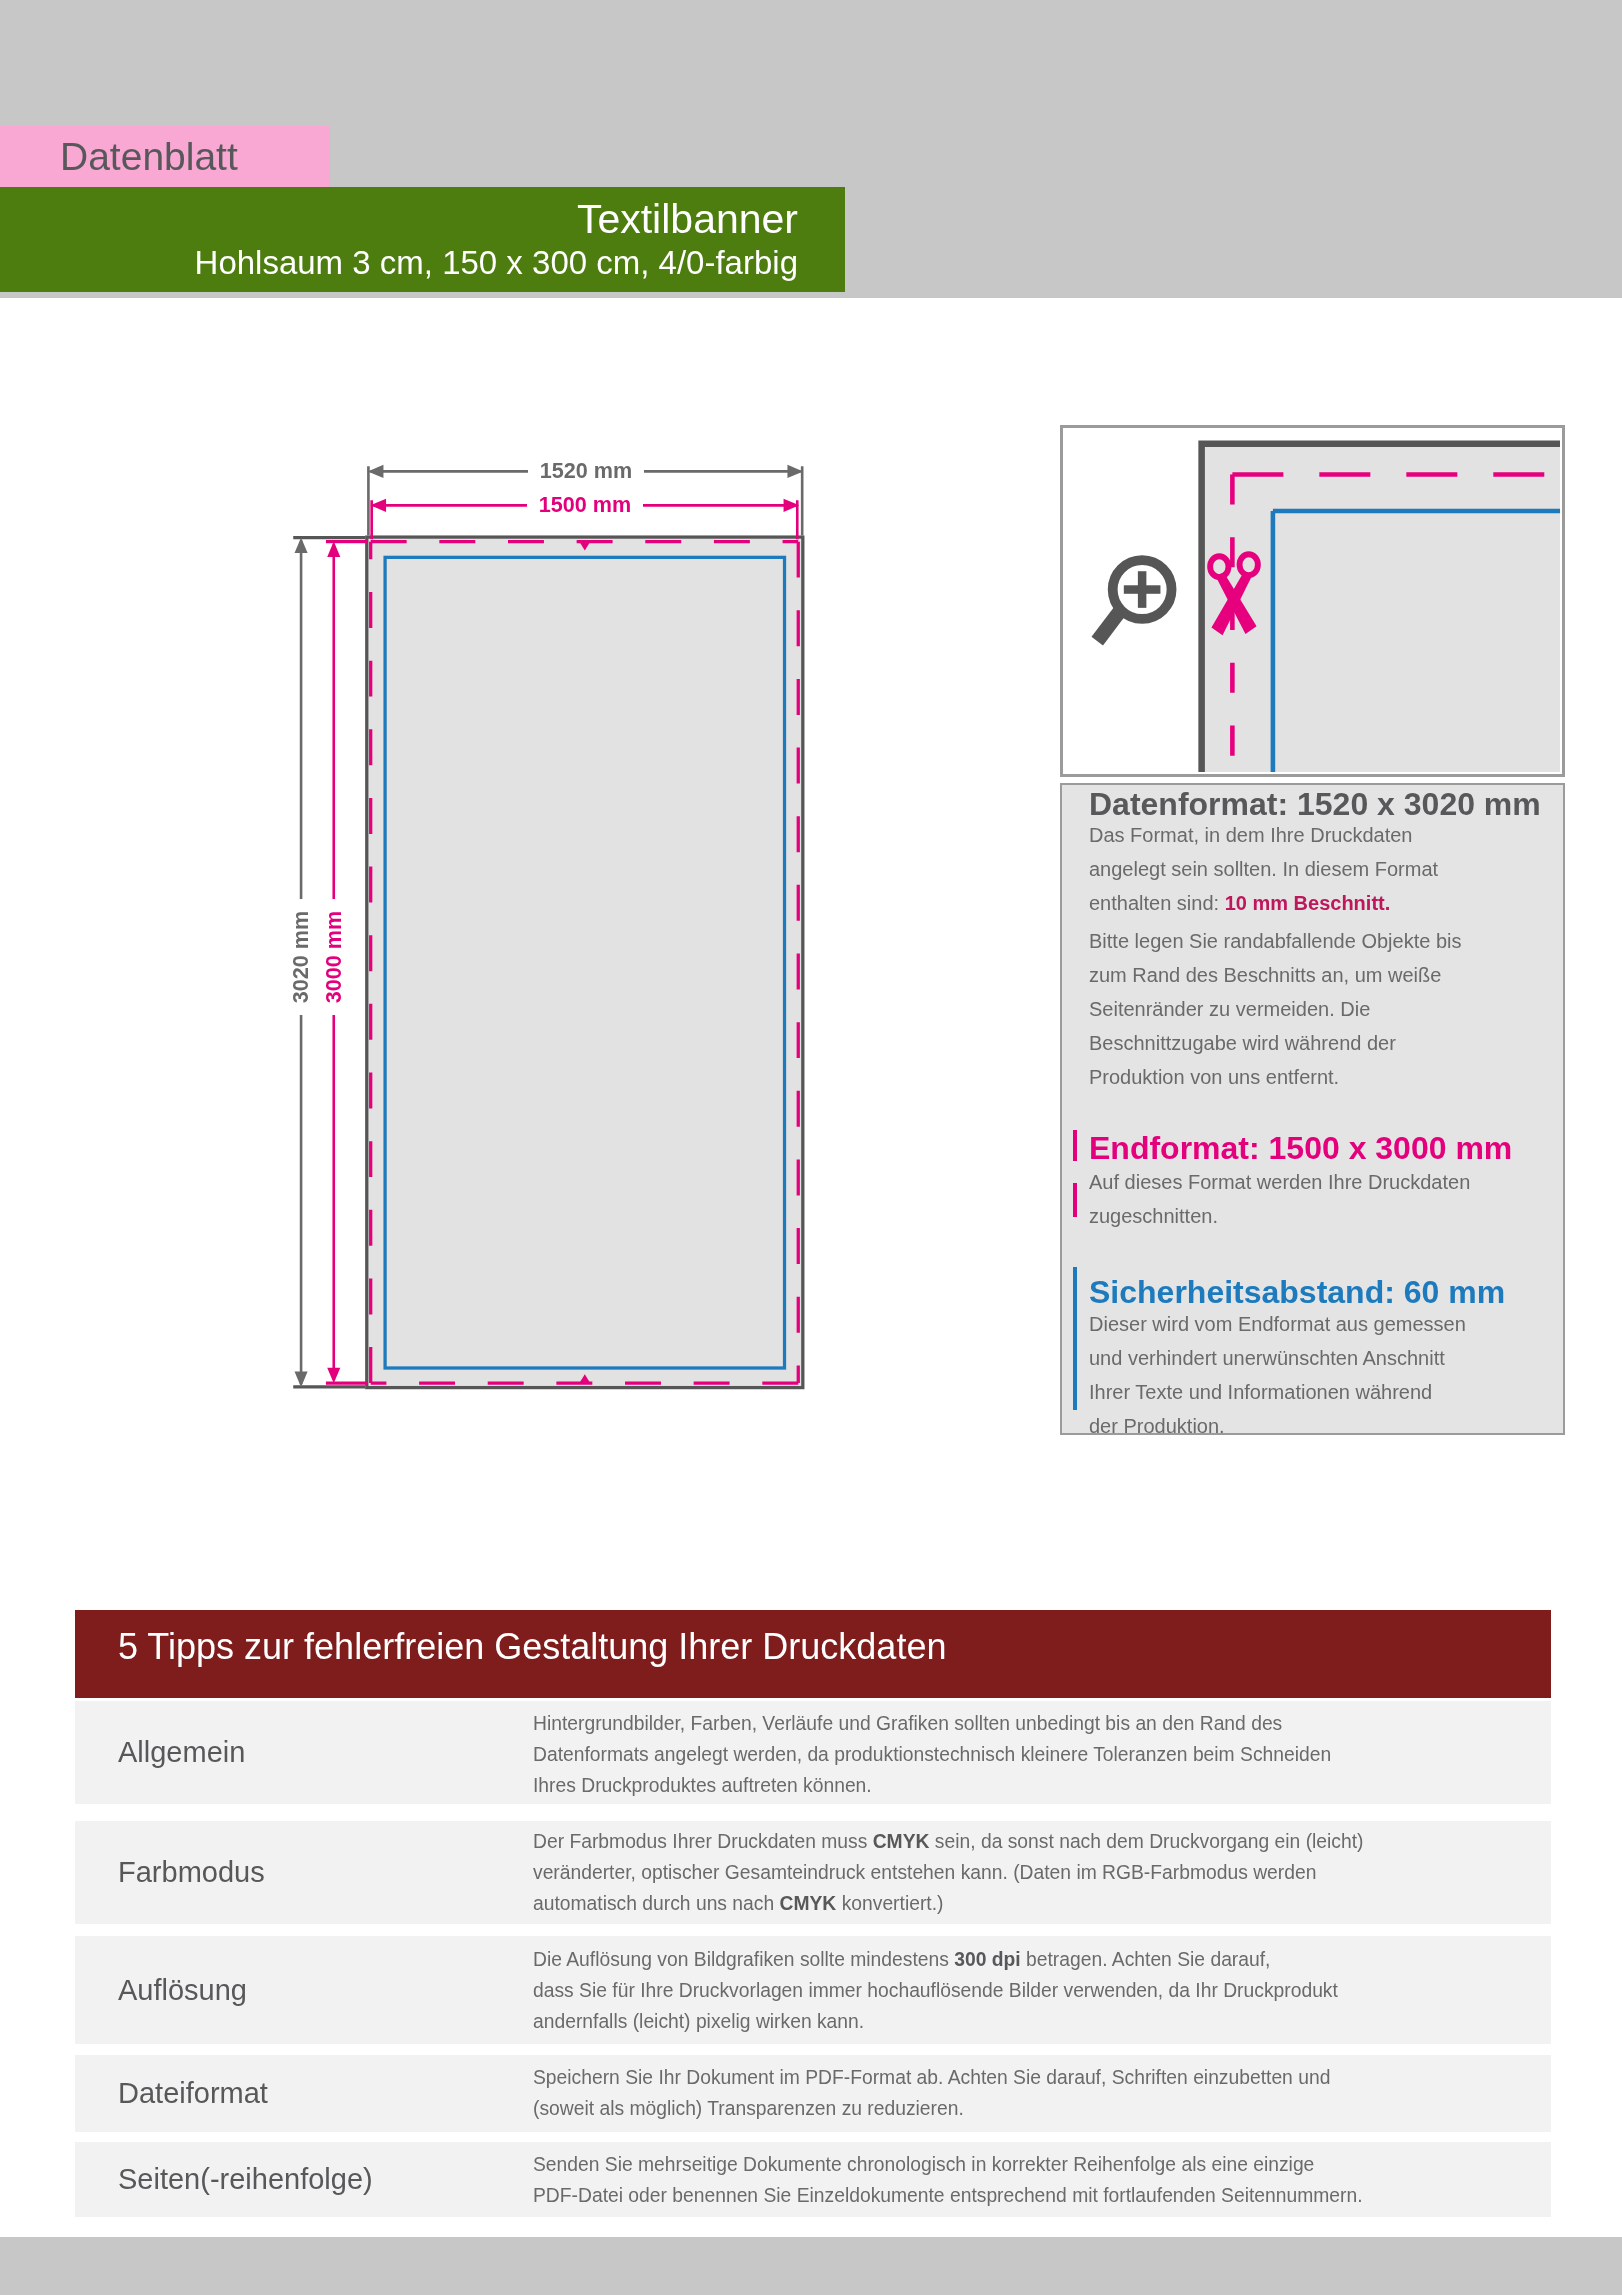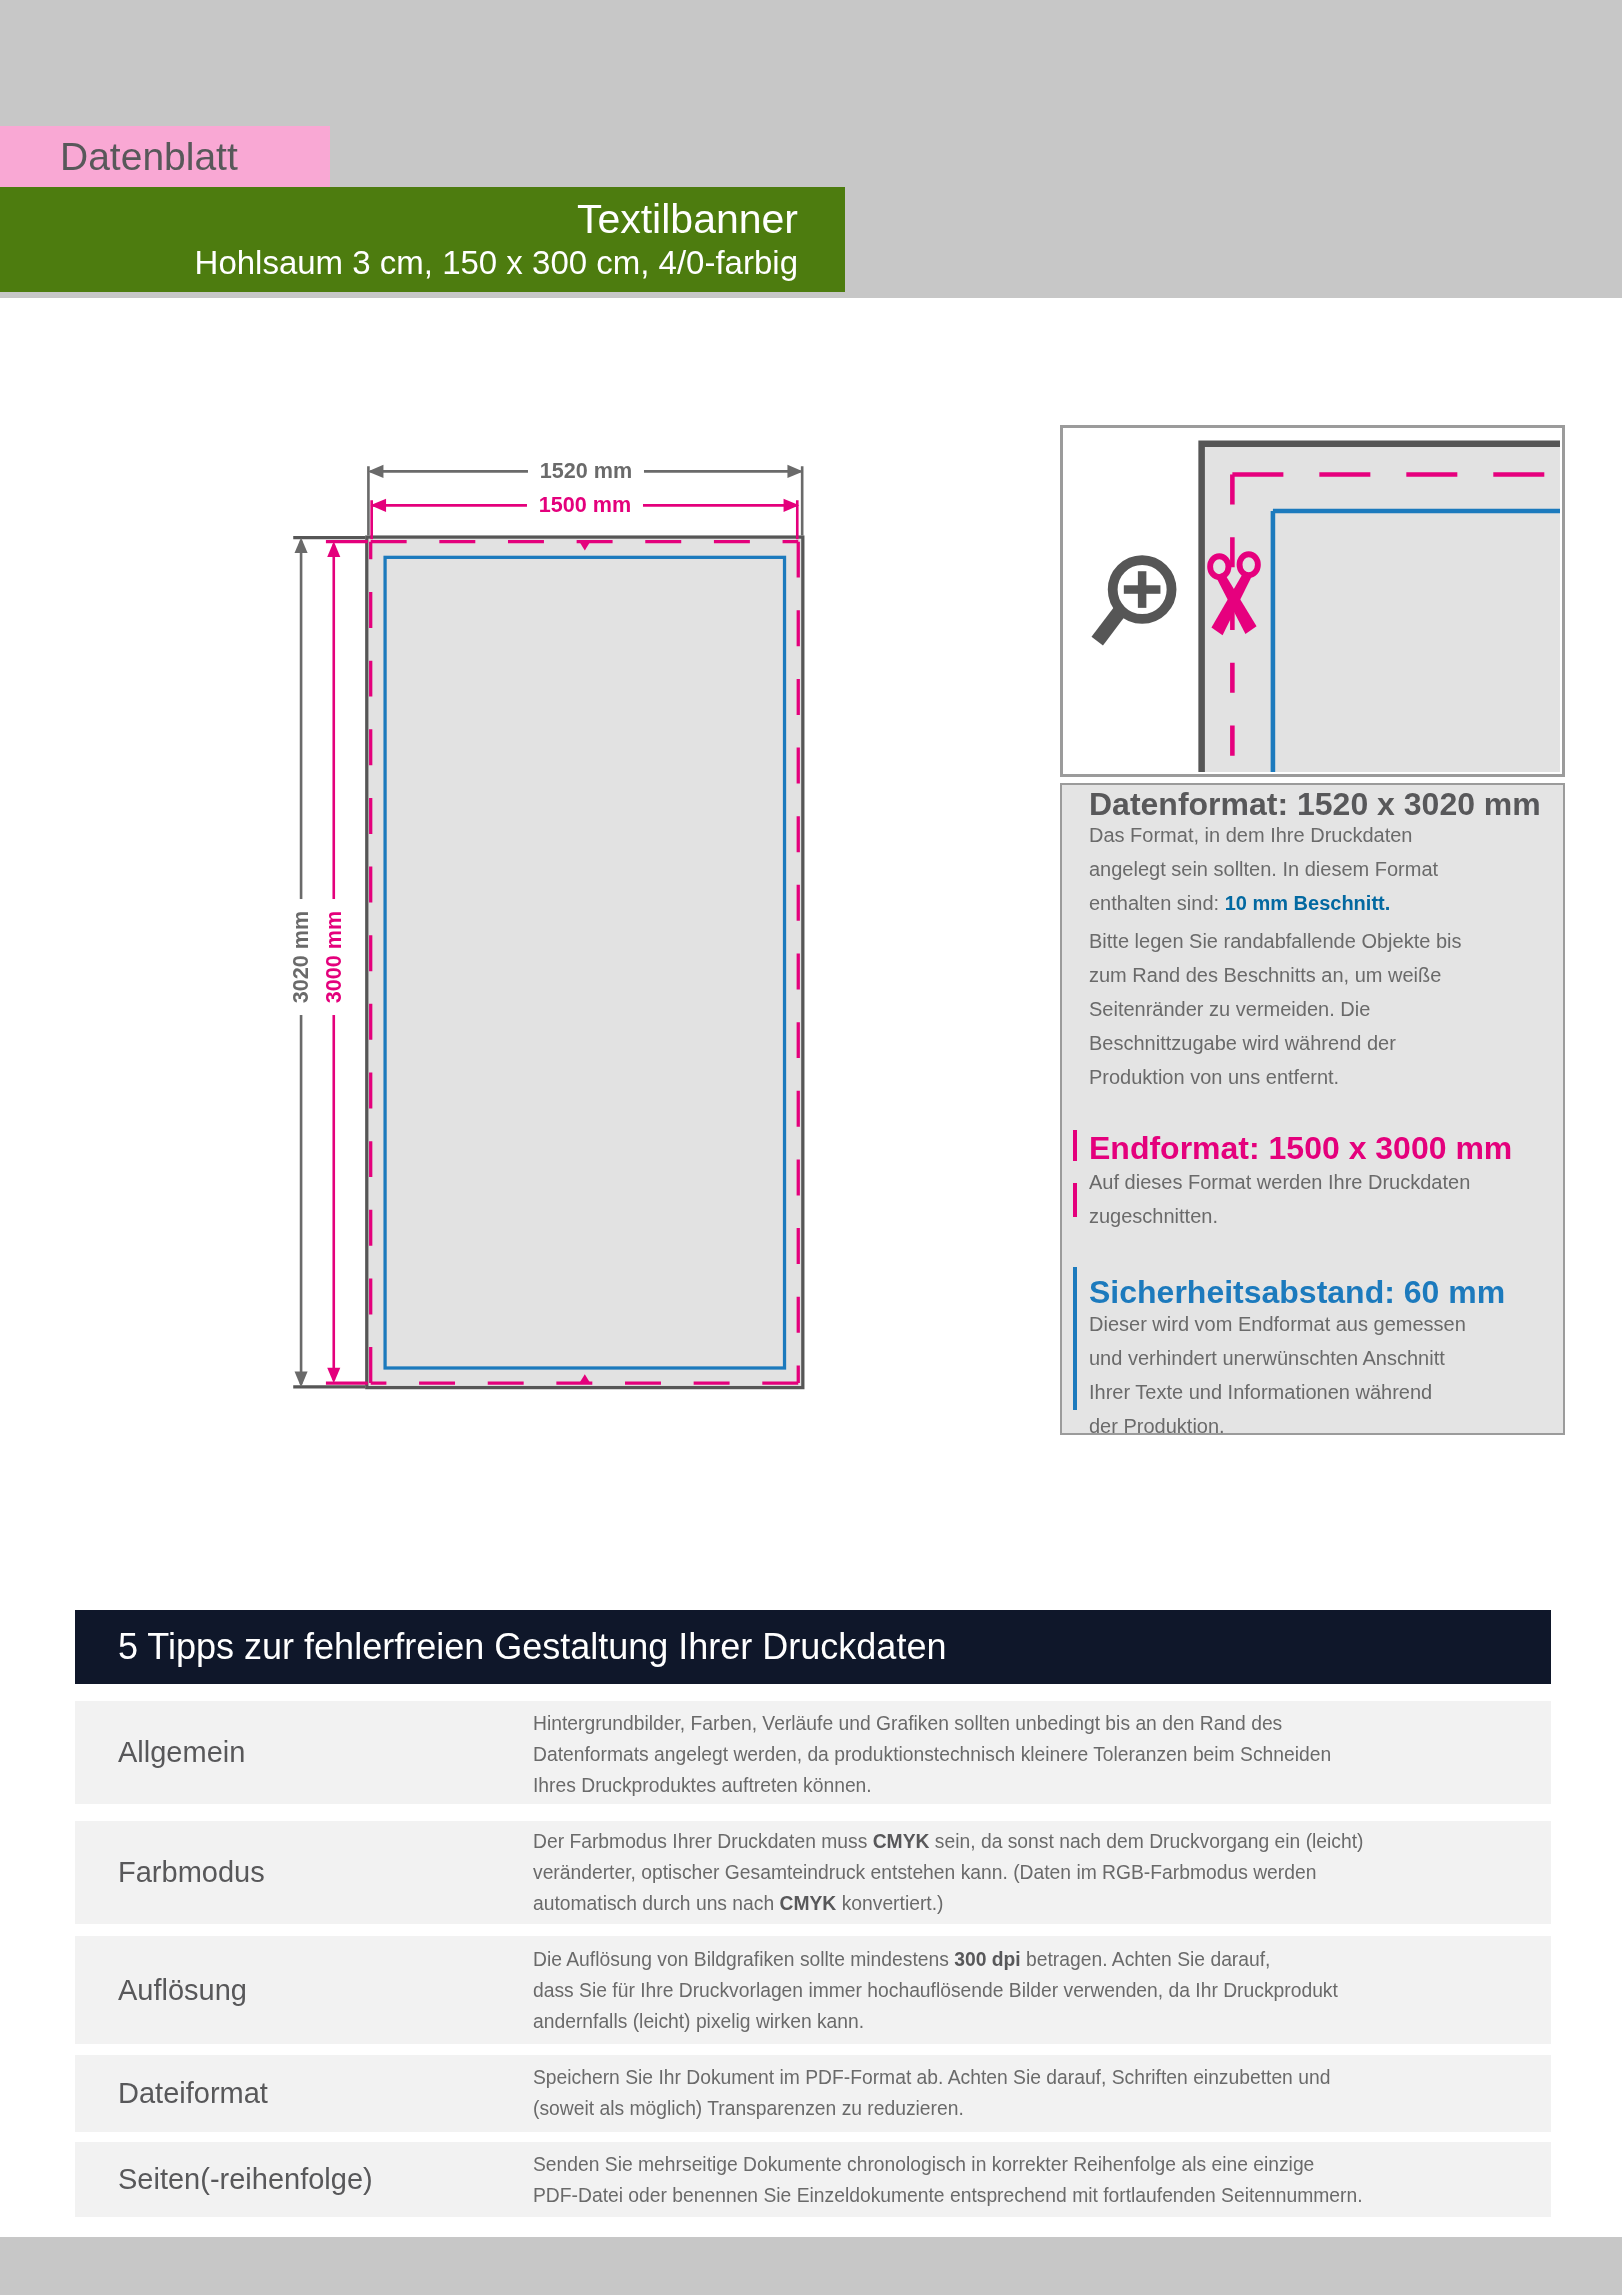--- a/index.html
+++ b/index.html
@@ -30,25 +30,25 @@
   .c-mag    { color:#E4007C; }
 
   
   .detail-box { left:1060px; top:425px; width:505px; height:352px; background:#ffffff; border:3.9px solid #9B9B9B; box-sizing:border-box; }
   .detail-box svg { display:block; width:497px; height:344px; }
 
   
   .info-panel { left:1060px; top:783px; width:505px; height:652px; background:#E4E4E4; border:2px solid #9B9B9B; box-sizing:border-box; }
   .info-panel .head { position:absolute; left:27px; right:13px; font-size:32px; font-weight:700; line-height:33px; }
   .info-panel .body { position:absolute; left:27px; right:11.8px; font-size:20px; line-height:34px; color:#6A6A6A; white-space:pre-line; }
-  .info-panel .body .b { font-weight:700; color:#0369a1; }
+  .info-panel .body .b { font-weight:700; color:#be185d; }
   .bar-seg { position:absolute; left:10.5px; width:4.6px; }
 
   
-  .tips-bar { left:75px; top:1610px; width:1476px; height:74px; background:#0f172a; }
+  .tips-bar { left:75px; top:1610px; width:1476px; height:88px; background:#7f1d1d; }
   .tips-bar span { display:block; padding-left:43px; line-height:74px; font-size:36px; color:#ffffff; }
   .tip-row { left:75px; width:1476px; background:#F2F2F2; }
   .tip-label { position:absolute; left:43px; top:0; bottom:0; display:flex; align-items:center; font-size:29px; color:#58585A; }
   .tip-text { position:absolute; left:458px; width:1008px; font-size:19.3px; line-height:31px; color:#6A6A6A; white-space:pre-line; }
   .tip-text .b { font-weight:700; color:#58585A; }
 
   .footer-band { left:0; top:2237px; width:1623px; height:59px; background:#C7C7C7; }
 </style>
 </head>
 <body>

